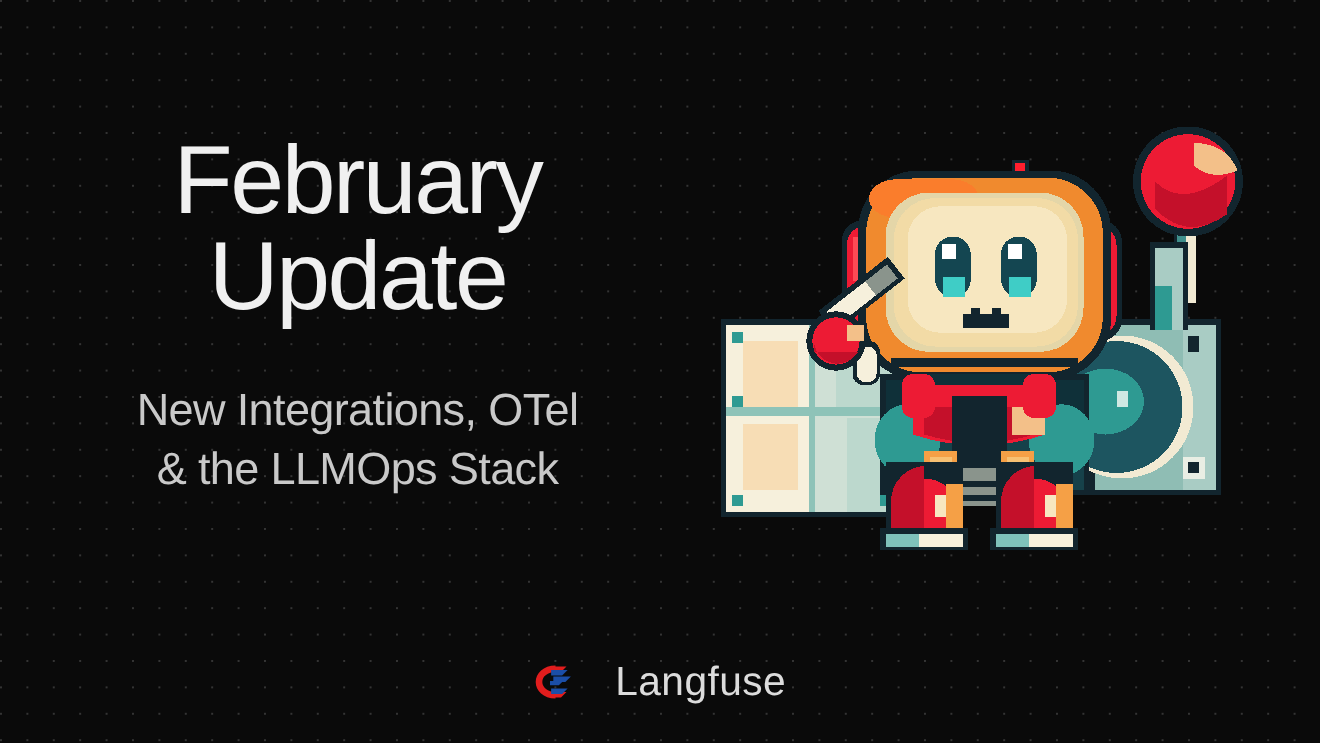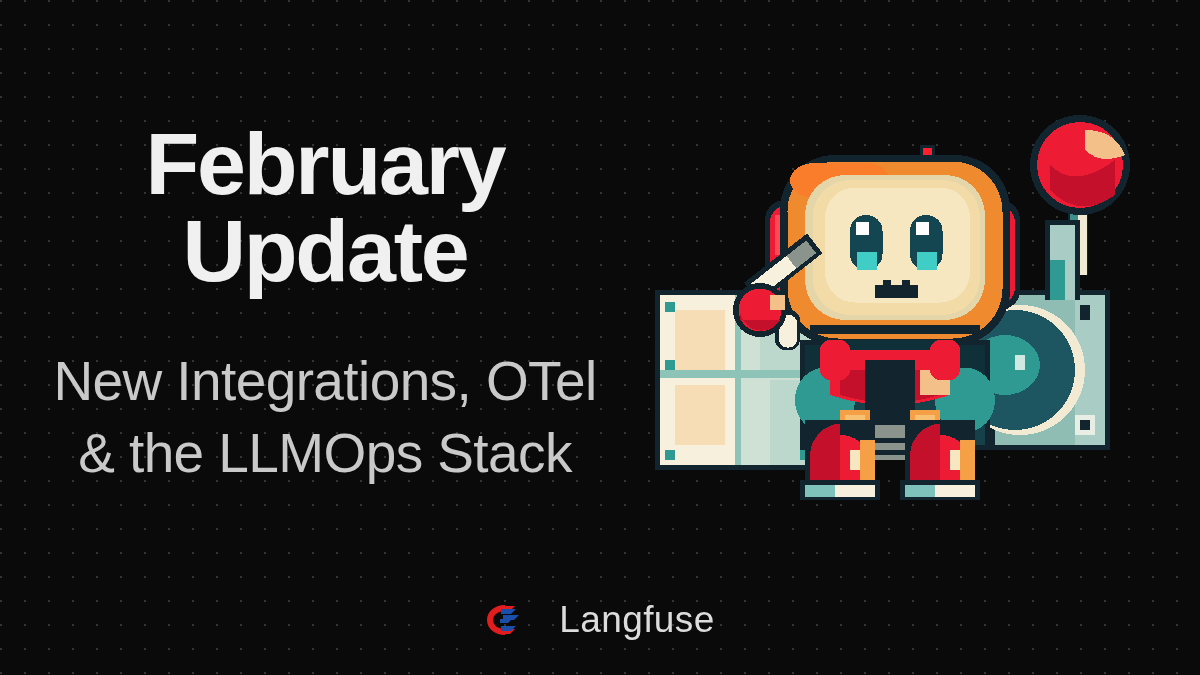--- a/index.html
+++ b/index.html
@@ -22,31 +22,31 @@
 
   
   #text-col {
     position:absolute;
     left:30px; top:120px;
     width:590px;
     text-align:center;
   }
   #headline {
     color:#f0f0f0;
-    font-weight:bold;
+    font-weight:normal;
     font-size:88px;
     line-height:0.99;
     letter-spacing:-2.2px;
     white-space:pre-line;
   }
   #subhead {
     margin-top:52px;
     color:#c9c9c9;
     font-weight:400;
-    font-size:55px;
+    font-size:41px;
     line-height:1.30;
     letter-spacing:-0.6px;
     white-space:pre-line;
   }
 
   
   #brand {
     position:absolute;
     left:0; right:0; bottom:34px;
     display:flex; align-items:center; justify-content:center; gap:32px;

